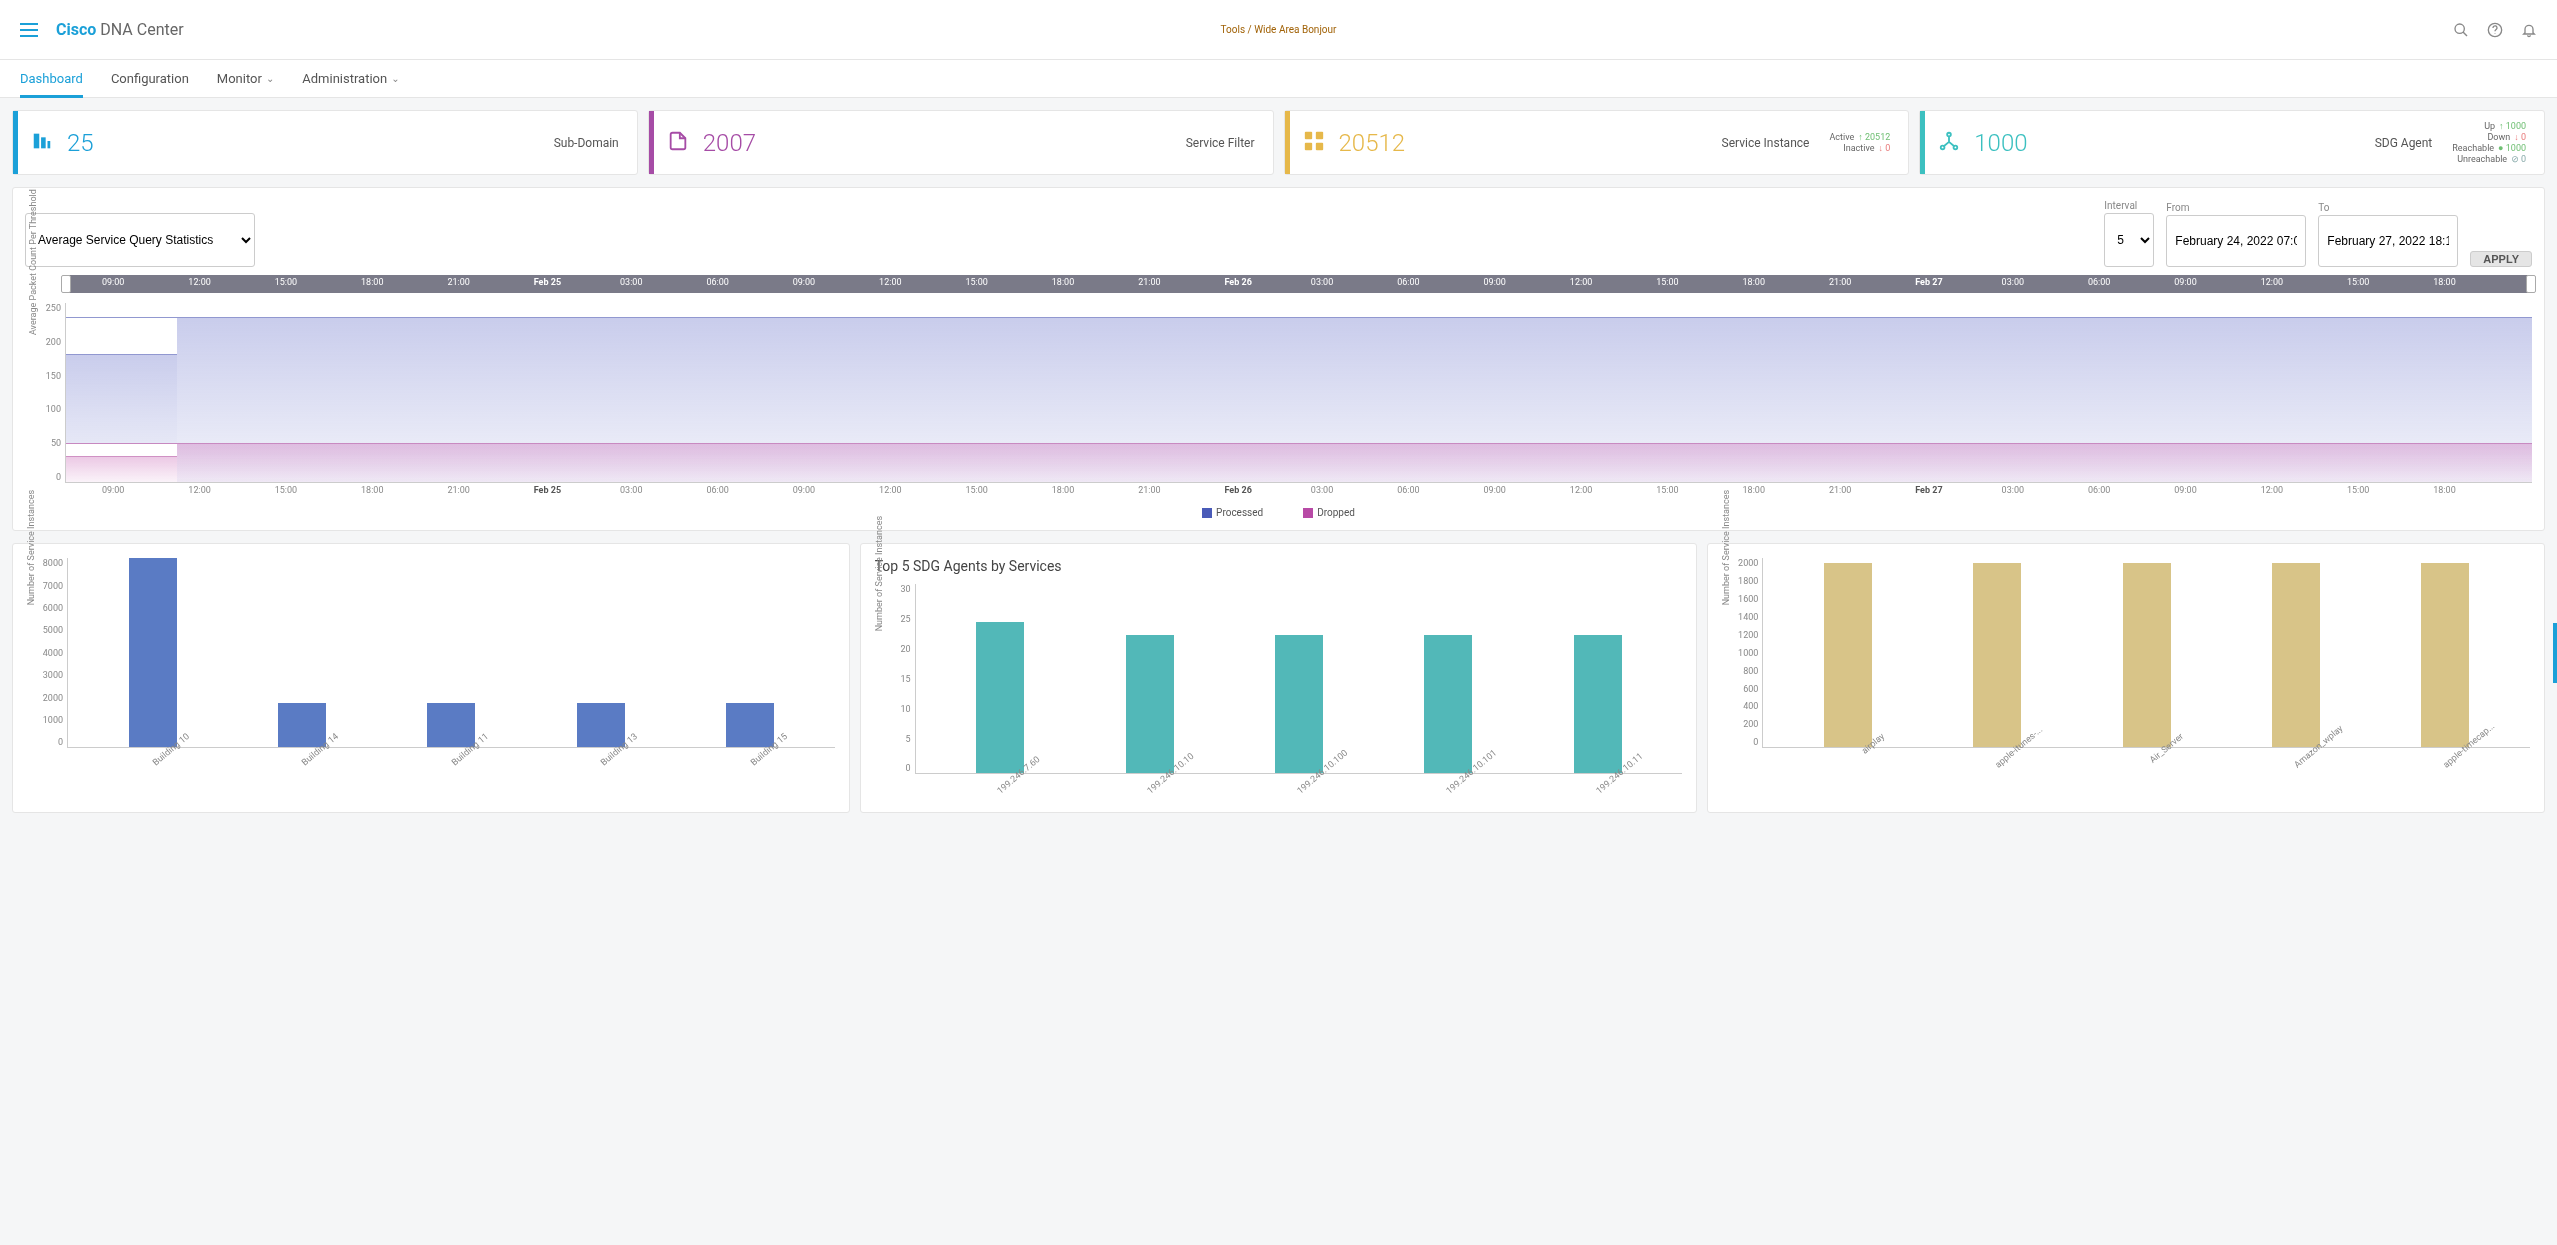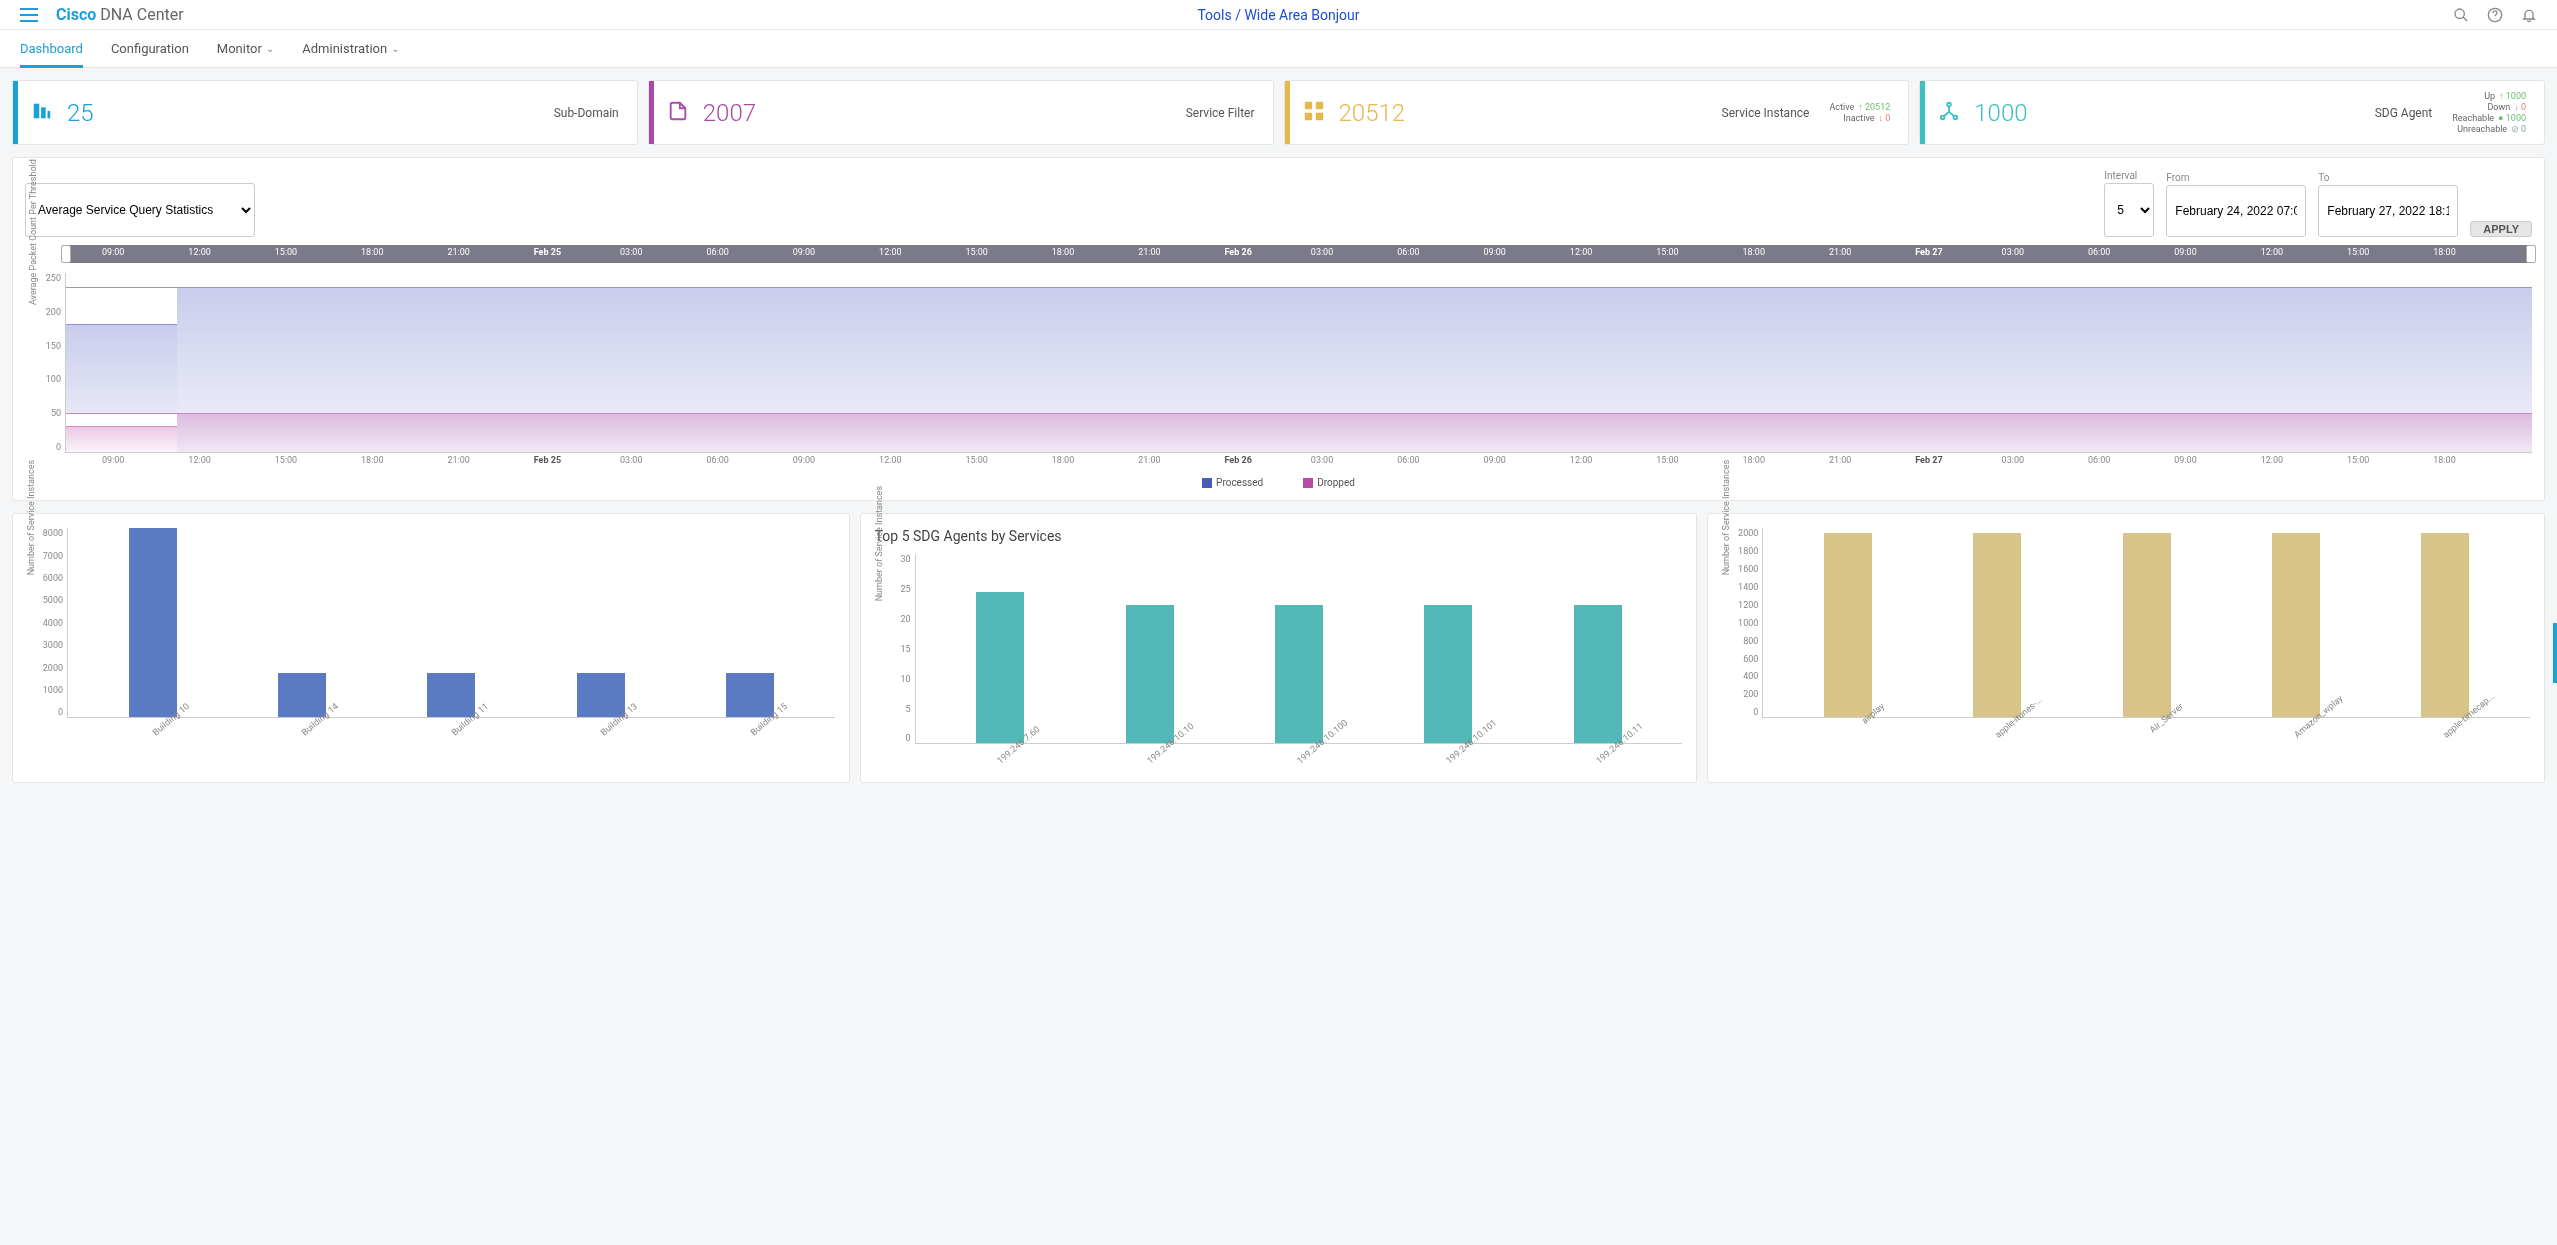--- a/index.html
+++ b/index.html
@@ -1,22 +1,22 @@
 <!DOCTYPE html>
 <html><head>
 <meta charset="utf-8">
 <style>
 * { box-sizing: border-box; margin: 0; padding: 0; }
 body { font-family: -apple-system, BlinkMacSystemFont, "Segoe UI", Roboto, Helvetica, Arial, sans-serif; background: #f5f6f7; color: #333; font-size: 13px; }
-.topbar { background: #fff; border-bottom: 1px solid #e5e5e5; display: flex; align-items: center; height: 30px; padding: 0 20px; position: relative; }
+.topbar { background: #fff; border-bottom: 1px solid #e5e5e5; display: flex; align-items: center; height: 60px; padding: 0 20px; position: relative; }
 .hamburger { width: 18px; height: 14px; display: flex; flex-direction: column; justify-content: space-between; cursor: pointer; margin-right: 18px; }
 .hamburger span { height: 2px; background: #1ba0d8; display: block; }
 .brand { color: #1ba0d8; font-weight: 700; font-size: 16px; }
 .brand .light { font-weight: 400; color: #666; }
-.breadcrumb { position: absolute; left: 50%; transform: translateX(-50%); font-size: 14px; color: #1d4ed8; }
+.breadcrumb { position: absolute; left: 50%; transform: translateX(-50%); font-size: 10px; color: #a16207; }
 .top-icons { margin-left: auto; display: flex; gap: 18px; color: #888; }
 .top-icons svg { width: 16px; height: 16px; cursor: pointer; }
 
 .tabs { background: #fff; border-bottom: 1px solid #e5e5e5; display: flex; align-items: center; height: 38px; padding: 0 20px; gap: 28px; }
 .tab { font-size: 13px; color: #555; cursor: pointer; height: 100%; display: flex; align-items: center; position: relative; }
 .tab.active { color: #1ba0d8; }
 .tab.active::after { content: ""; position: absolute; bottom: -1px; left: 0; right: 0; height: 3px; background: #1ba0d8; }
 .tab .caret { margin-left: 4px; font-size: 10px; color: #888; }
 
 .cards { display: flex; gap: 10px; padding: 12px; }

